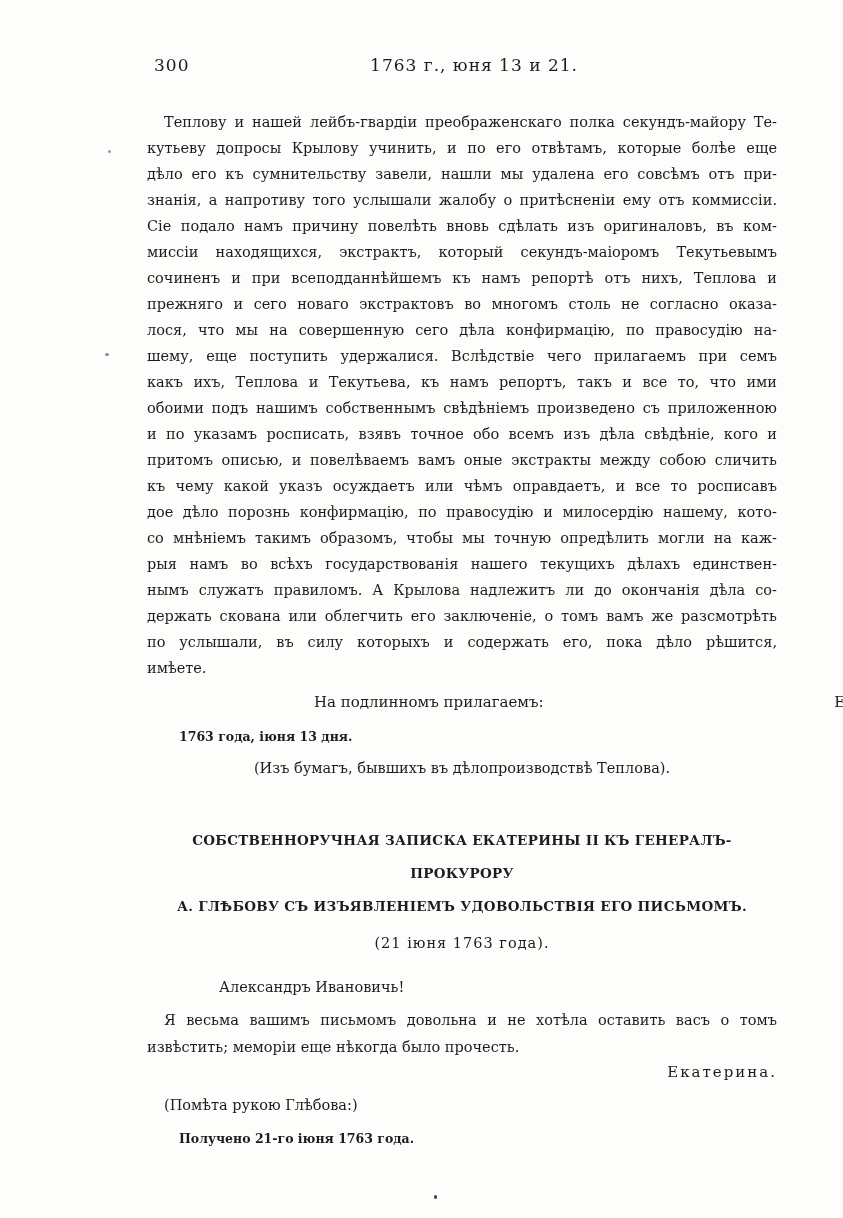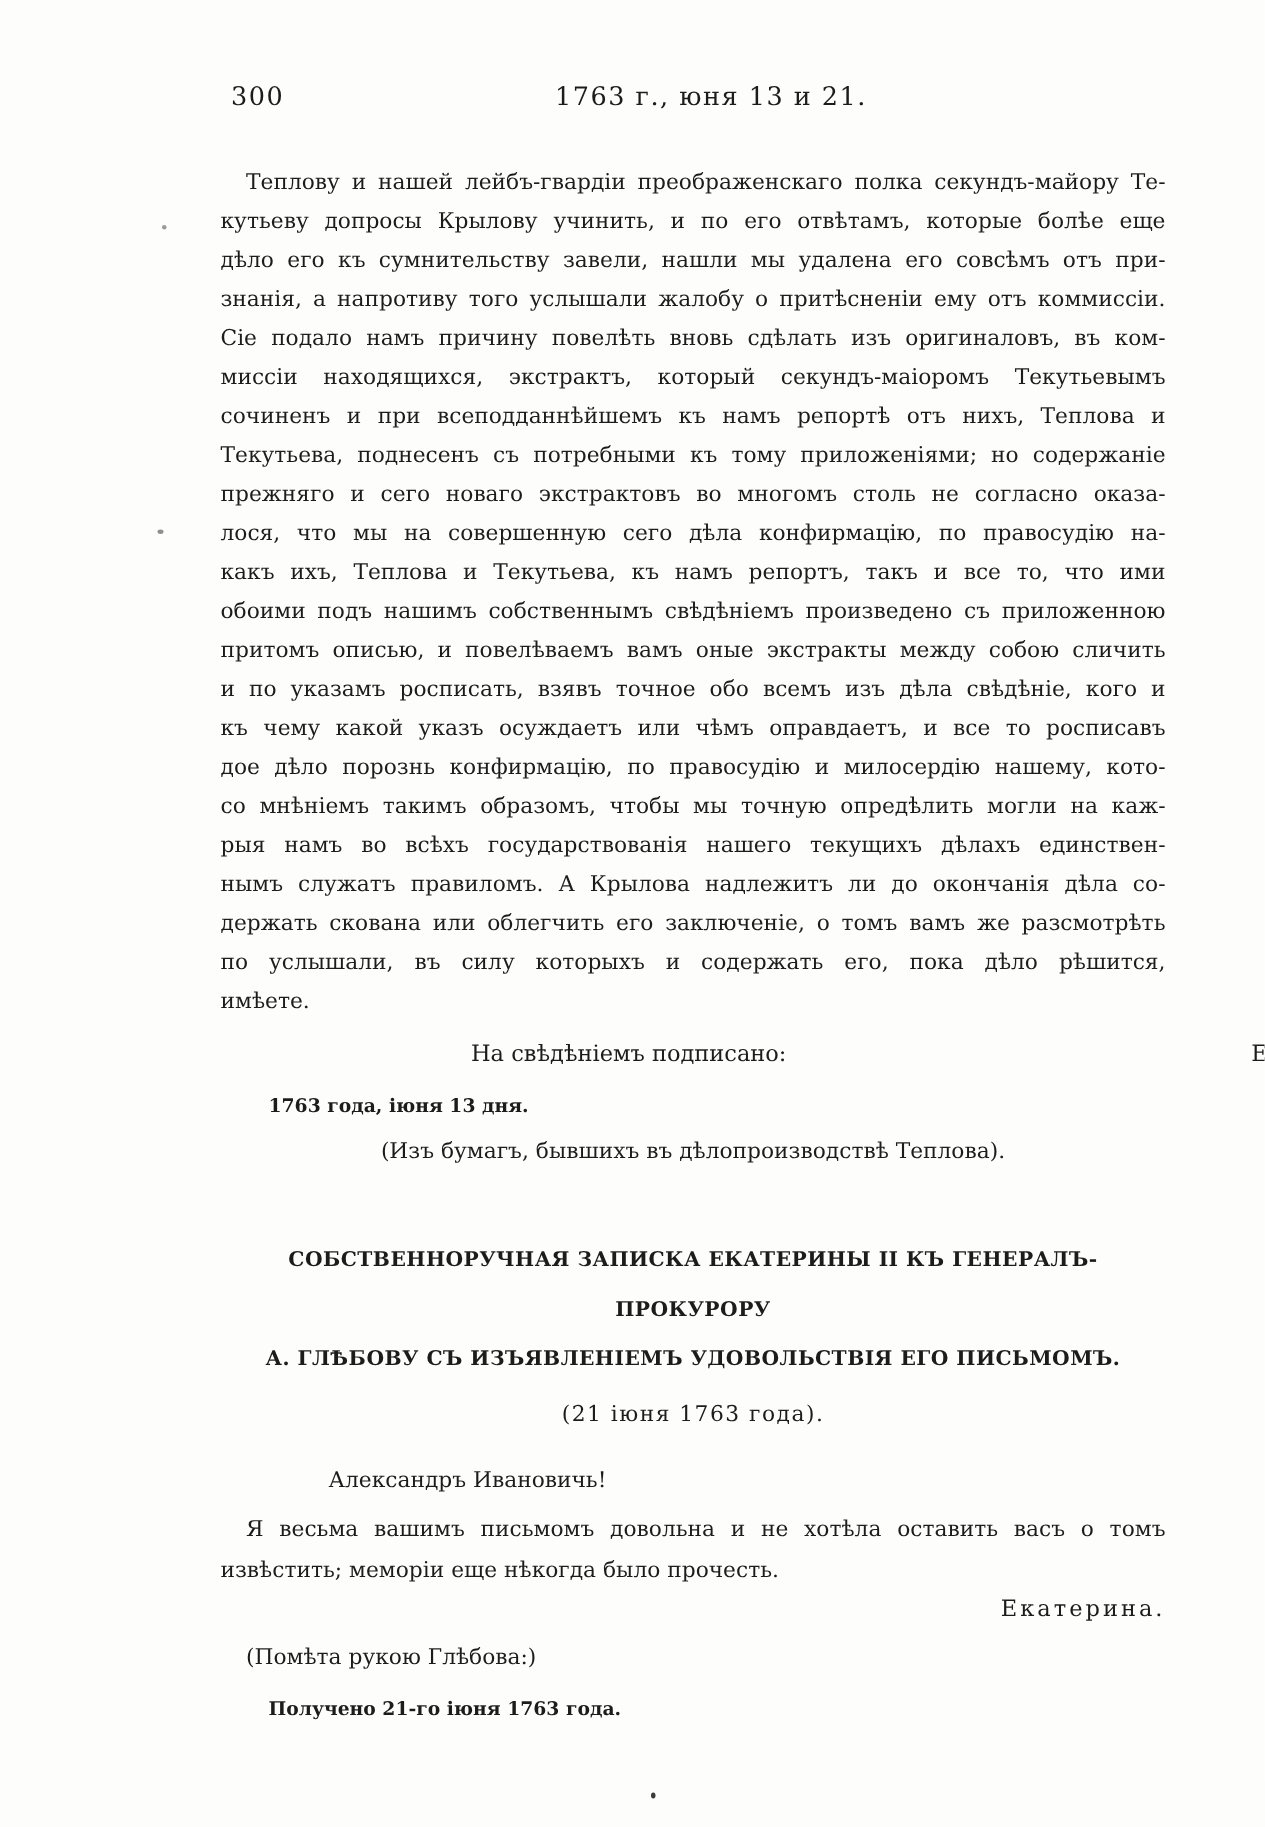--- a/index.html
+++ b/index.html
@@ -137,39 +137,39 @@
   </div>
 
   <div class="col body-text">
     <div class="bl first">Теплову и нашей лейбъ-гвардіи преображенскаго полка секундъ-майору Те-</div>
     <div class="bl">кутьеву допросы Крылову учинить, и по его отвѣтамъ, которые болѣе еще</div>
     <div class="bl">дѣло его къ сумнительству завели, нашли мы удалена его совсѣмъ отъ при-</div>
     <div class="bl">знанія, а напротиву того услышали жалобу о притѣсненіи ему отъ коммиссіи.</div>
     <div class="bl">Сіе подало намъ причину повелѣть вновь сдѣлать изъ оригиналовъ, въ ком-</div>
     <div class="bl">миссіи находящихся, экстрактъ, который секундъ-маіоромъ Текутьевымъ</div>
     <div class="bl">сочиненъ и при всеподданнѣйшемъ къ намъ репортѣ отъ нихъ, Теплова и</div>
-    <div class="bl">Текутьева, поднесенъ съ потребными къ тому приложеніями; но содержаніе</div>
     <div class="bl">прежняго и сего новаго экстрактовъ во многомъ столь не согласно оказа-</div>
     <div class="bl">лося, что мы на совершенную сего дѣла конфирмацію, по правосудію на-</div>
+    <div class="bl">шему, еще поступить удержалися. Вслѣдствіе чего прилагаемъ при семъ</div>
     <div class="bl">какъ ихъ, Теплова и Текутьева, къ намъ репортъ, такъ и все то, что ими</div>
     <div class="bl">обоими подъ нашимъ собственнымъ свѣдѣніемъ произведено съ приложенною</div>
+    <div class="bl">и по указамъ росписать, взявъ точное обо всемъ изъ дѣла свѣдѣніе, кого и</div>
     <div class="bl">притомъ описью, и повелѣваемъ вамъ оные экстракты между собою сличить</div>
-    <div class="bl">и по указамъ росписать, взявъ точное обо всемъ изъ дѣла свѣдѣніе, кого и</div>
     <div class="bl">къ чему какой указъ осуждаетъ или чѣмъ оправдаетъ, и все то росписавъ</div>
     <div class="bl">дое дѣло порознь конфирмацію, по правосудію и милосердію нашему, кото-</div>
     <div class="bl">со мнѣніемъ такимъ образомъ, чтобы мы точную опредѣлить могли на каж-</div>
     <div class="bl">рыя намъ во всѣхъ государствованія нашего текущихъ дѣлахъ единствен-</div>
     <div class="bl">нымъ служатъ правиломъ. А Крылова надлежитъ ли до окончанія дѣла со-</div>
     <div class="bl">держать скована или облегчить его заключеніе, о томъ вамъ же разсмотрѣть</div>
     <div class="bl">по услышали, въ силу которыхъ и содержать его, пока дѣло рѣшится,</div>
     <div class="bl last">имѣете.</div>
   </div>
 
   <div class="col signature-row">
-    <span>На свѣдѣніемъ подписано:</span>
+    <span>На подлинномъ прилагаемъ:</span>
     <span class="signature-name">Екатерина.</span>
   </div>
 
   <div class="col date-note">1763 года, іюня 13 дня.</div>
 
   <div class="col source-note">(Изъ бумагъ, бывшихъ въ дѣлопроизводствѣ Теплова).</div>
 
   <div class="col section-heading">
     <div>СОБСТВЕННОРУЧНАЯ ЗАПИСКА ЕКАТЕРИНЫ II КЪ ГЕНЕРАЛЪ-ПРОКУРОРУ</div>
     <div>А. ГЛѢБОВУ СЪ ИЗЪЯВЛЕНІЕМЪ УДОВОЛЬСТВІЯ ЕГО ПИСЬМОМЪ.</div>

